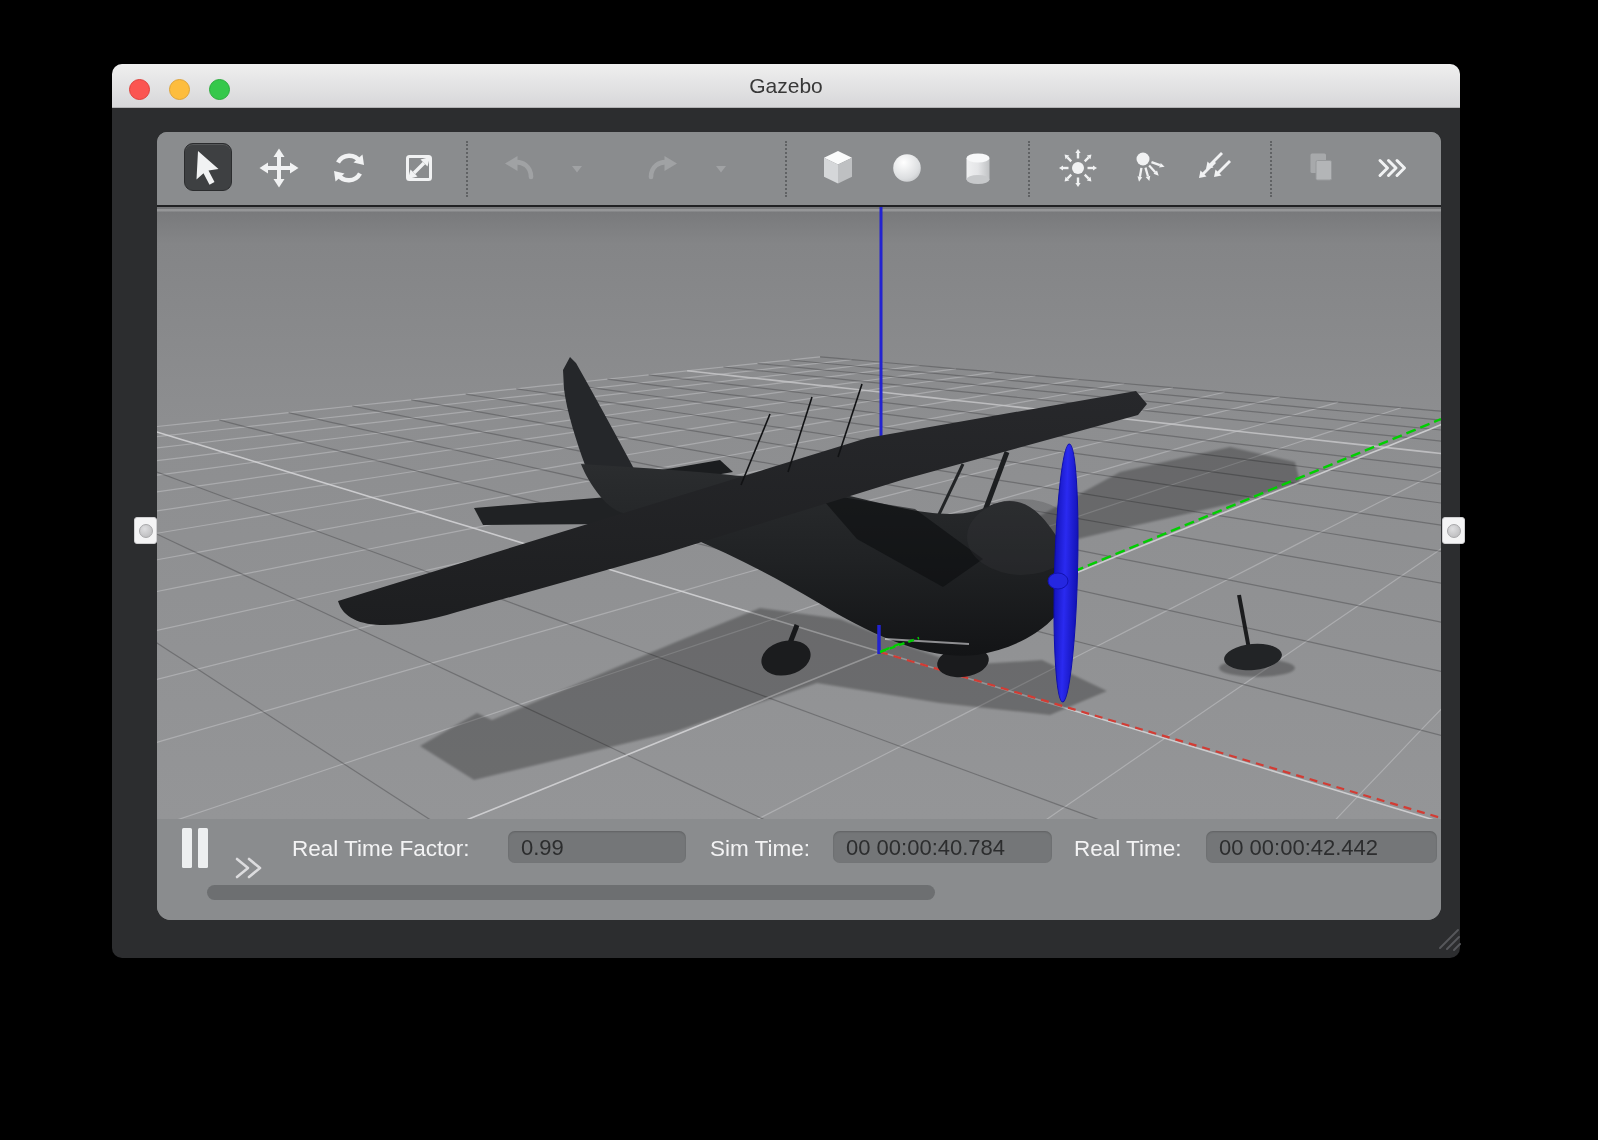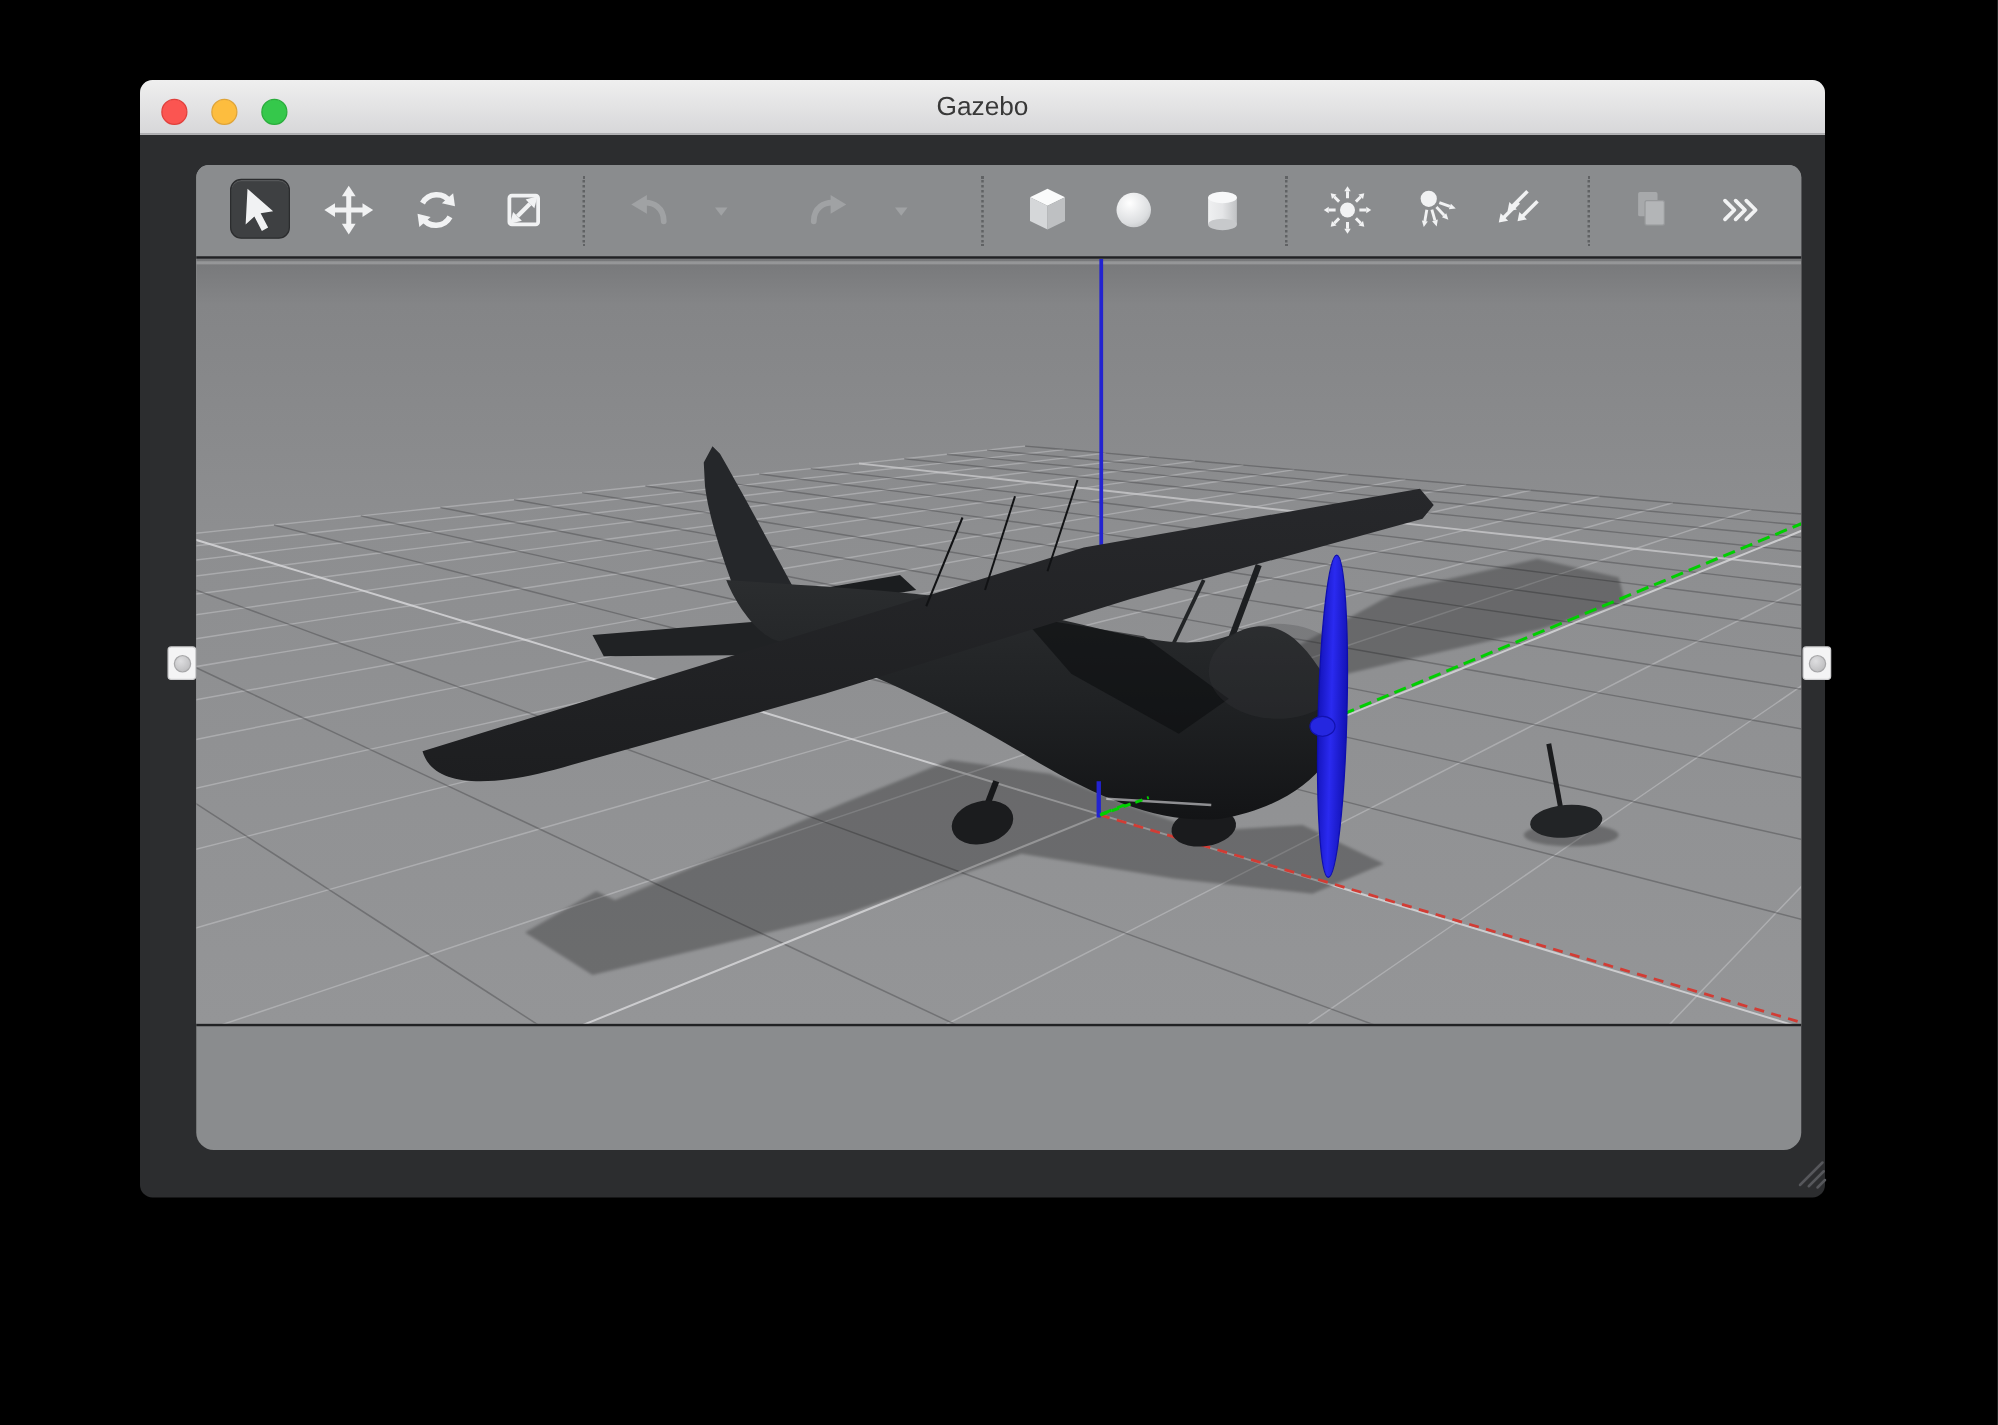--- a/index.html
+++ b/index.html
@@ -303,20 +303,39 @@
   </g>
           <g>
     <ellipse cx="909" cy="366" rx="11.5" ry="129" fill="url(#g-prop)" stroke="#0e0eae" stroke-width="1" transform="rotate(1.5 909 366)"></ellipse>
     <ellipse cx="901" cy="374" rx="10" ry="8" fill="#2527e0" stroke="#1212b0" stroke-width="1"></ellipse>
   </g>
           <line x1="722" y1="418" x2="722" y2="447" stroke="#2323d0" stroke-width="3.5"></line>
           <line x1="723" y1="445" x2="762" y2="431" stroke="#00cf00" stroke-width="2.4" stroke-dasharray="6 4"></line>
         </svg>
       </div>
 
+    <div id="statusbar">
+      <svg class="abs" style="left:25px;top:9px;" width="28" height="40">
+        <rect x="0" y="0" width="10" height="40" rx="1.5" fill="#edeff0"></rect>
+        <rect x="16" y="0" width="10" height="40" rx="1.5" fill="#edeff0"></rect>
+      </svg>
+      <svg class="abs" style="left:76px;top:37px;" width="40" height="26">
+        <g fill="none" stroke="#dcdcde" stroke-width="2.6" stroke-linecap="round" stroke-linejoin="round">
+          <path d="M4,3 L15,12 L4,21"></path>
+            <path d="M16,3 L27,12 L16,21"></path>
+        </g>
+      </svg>
+      <div class="sb-label" style="left:135px;">Real Time Factor:</div>
+      <div class="sb-field" style="left:351px;width:178px;">0.99</div>
+      <div class="sb-label" style="left:553px;">Sim Time:</div>
+      <div class="sb-field" style="left:676px;width:219px;">00 00:00:40.784</div>
+      <div class="sb-label" style="left:917px;">Real Time:</div>
+      <div class="sb-field" style="left:1049px;width:231px;">00 00:00:42.442</div>
+      <div id="sb-scroll"></div>
+    </div>
   </div>
 
   <div class="split-handle" style="left:22px;top:453px;">
       <div class="dot"></div>
     </div>
   <div class="split-handle" style="left:1330px;top:453px;">
       <div class="dot"></div>
     </div>
 
   <svg class="abs" style="left:1324px;top:862px;" width="28" height="28">

